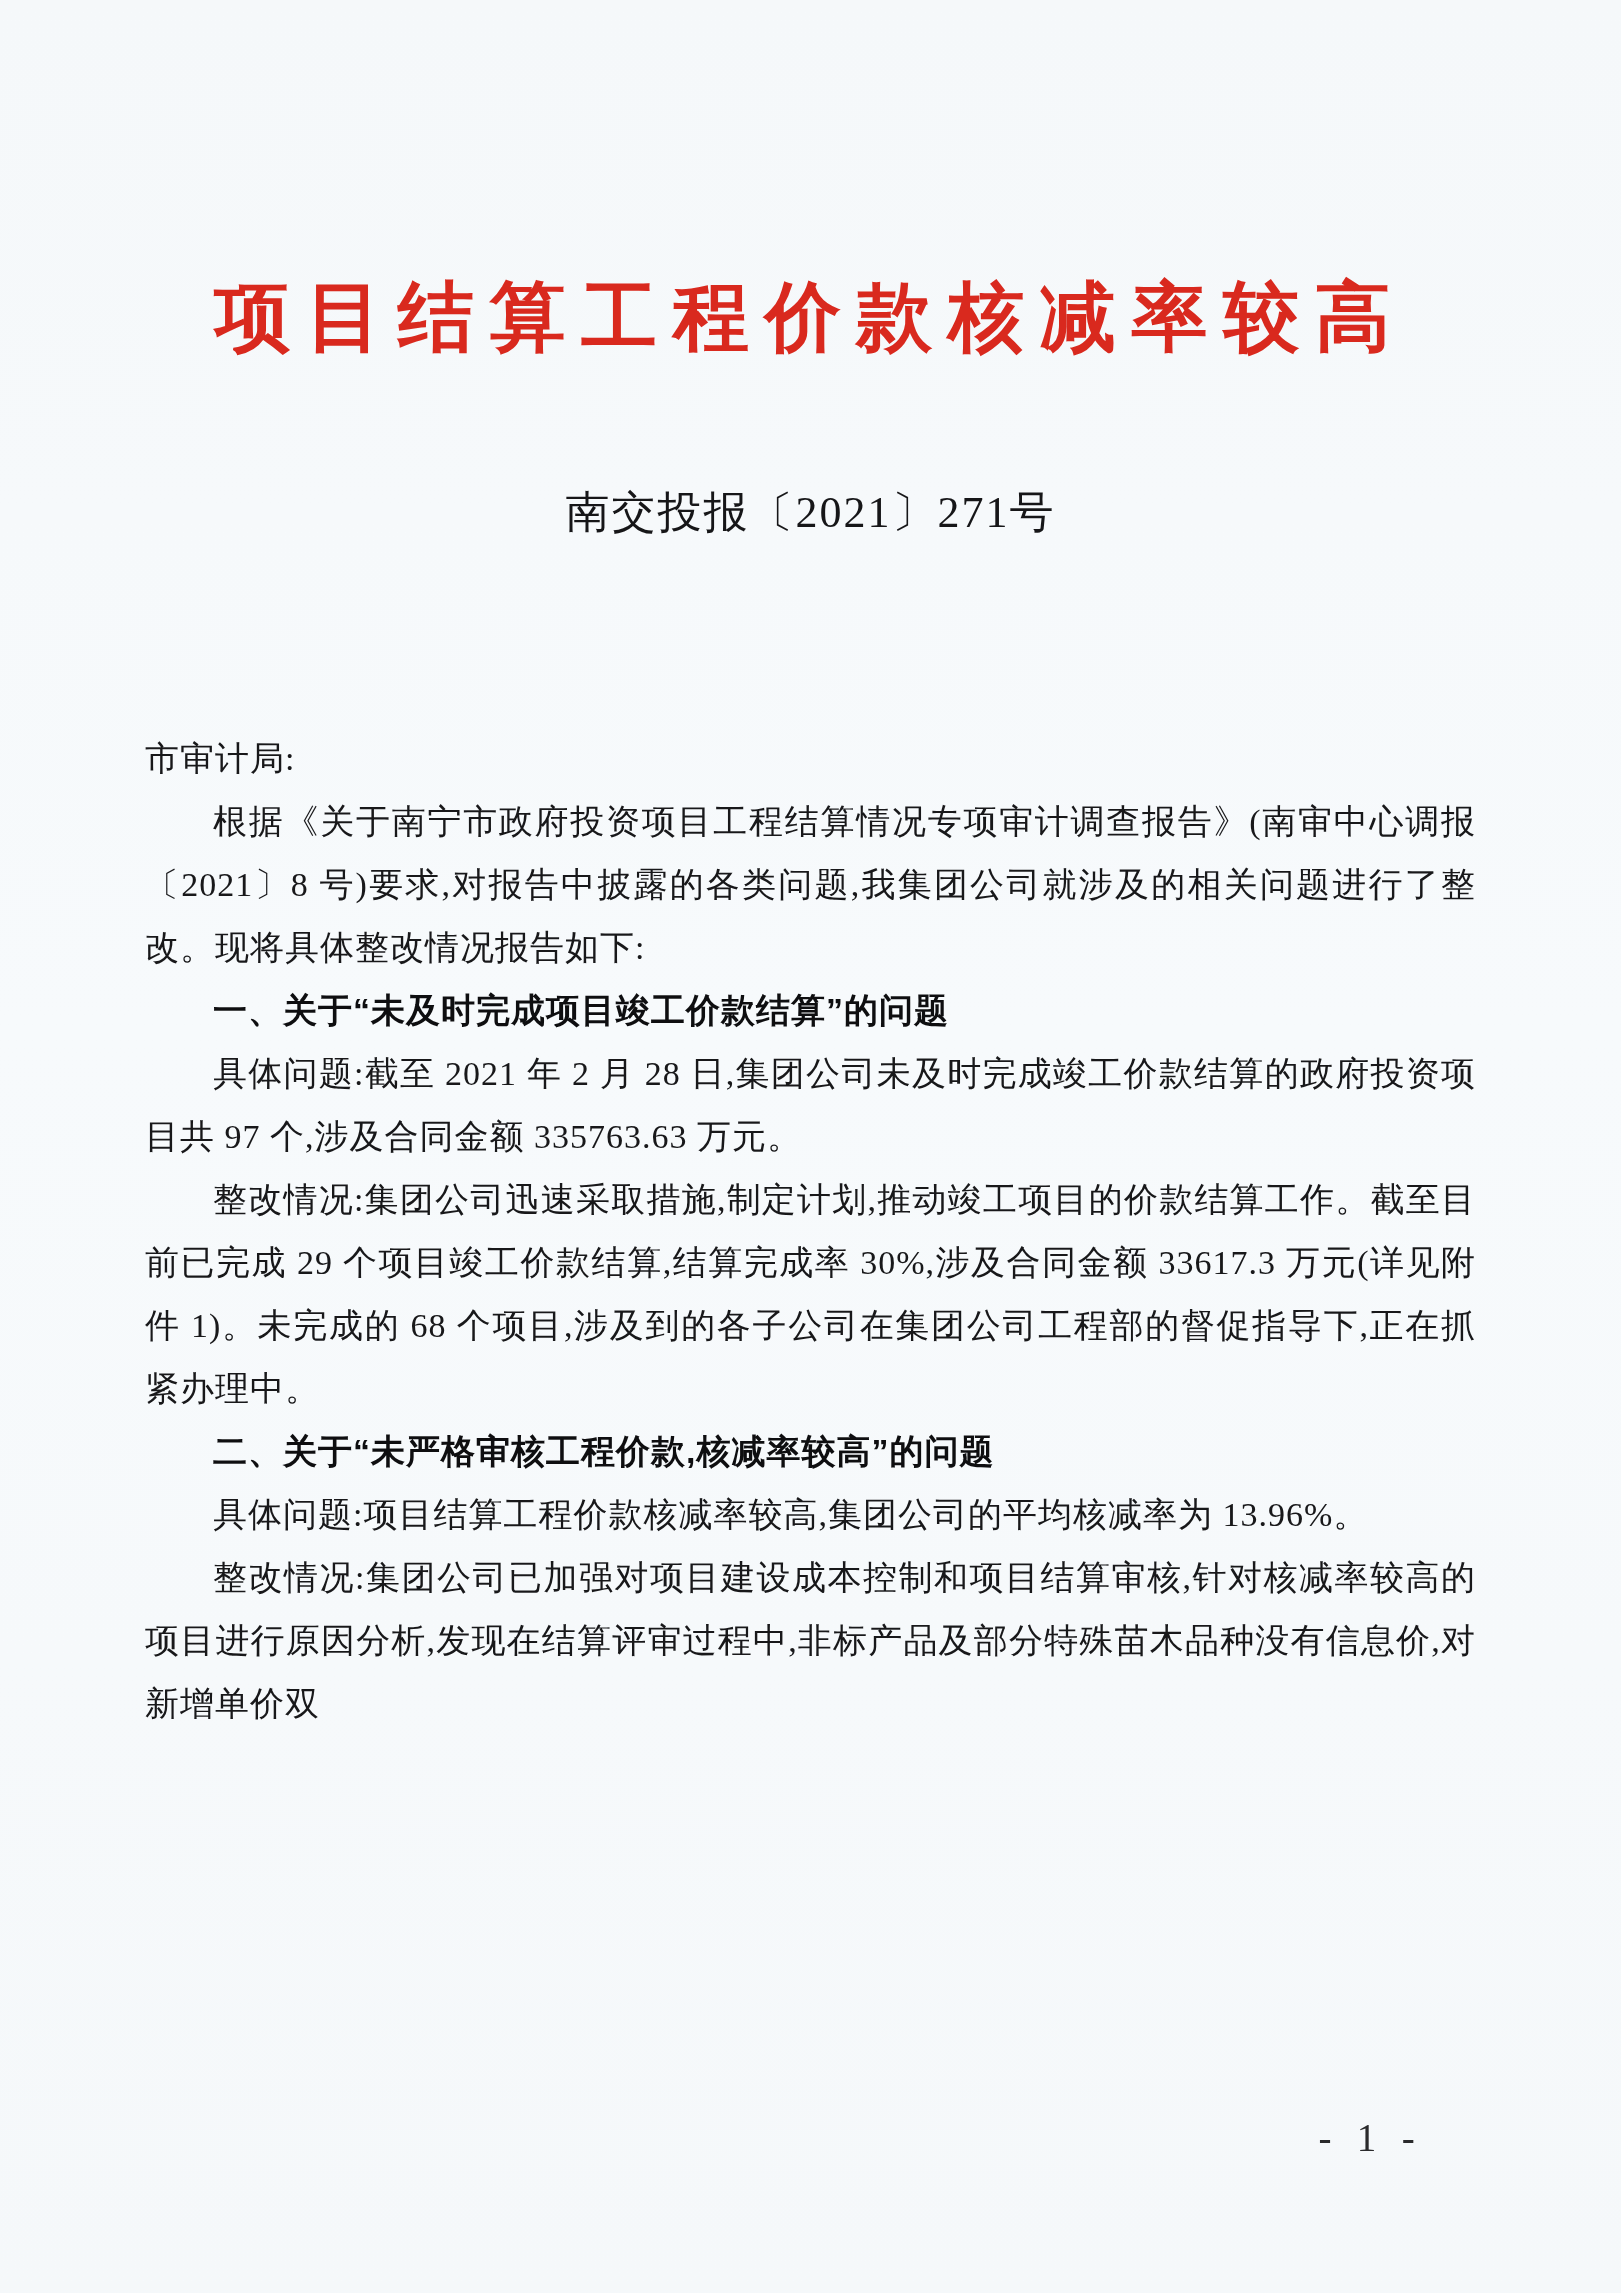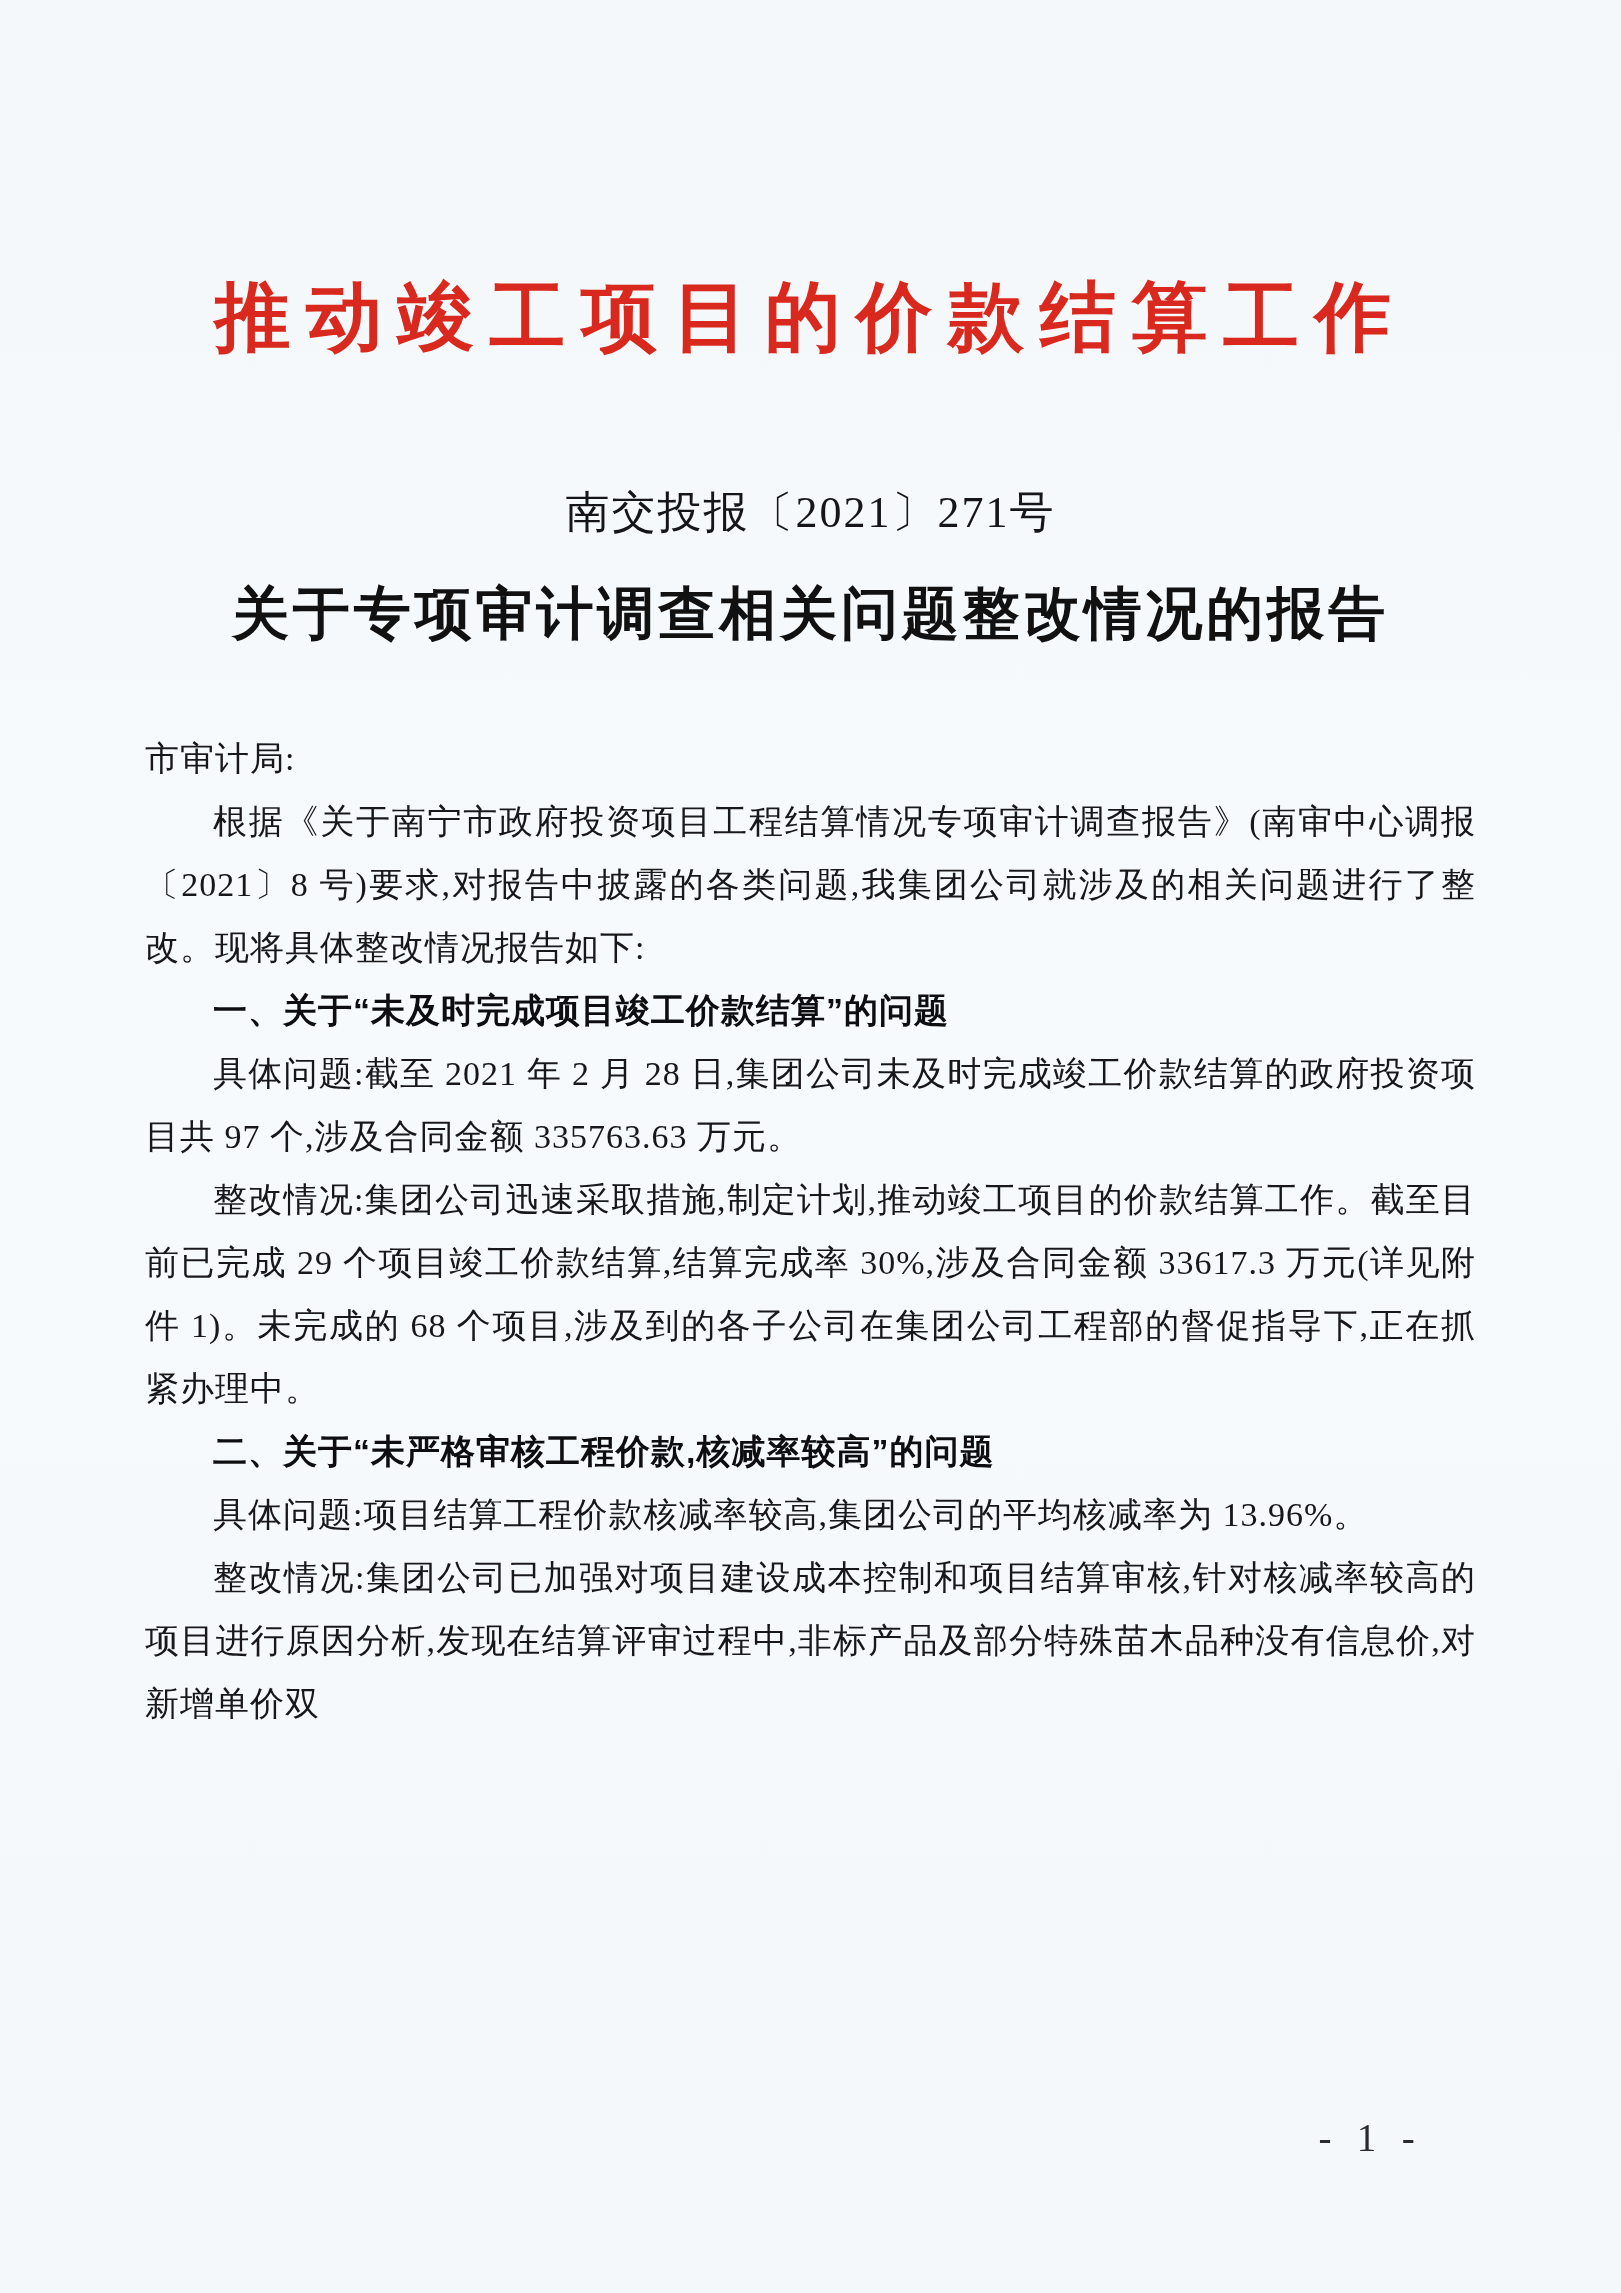--- a/index.html
+++ b/index.html
@@ -79,25 +79,24 @@
     letter-spacing: 7.8px;
     color: #2a2a2c;
     white-space: nowrap;
   }
 </style>
 </head>
 <body>
 
 <div class="page">
 
-  <div class="org-title">推动竣工项目的价款结算工作</div>
+  <div class="org-title">项目结算工程价款核减率较高</div>
 
   <div class="doc-number">南交投报〔2021〕271号</div>
 
-  <div class="report-title">关于专项审计调查相关问题整改情况的报告</div>
 
   <div class="doc-body">
     <p class="para salutation">市审计局:</p>
 
   <p class="para">根据《关于南宁市政府投资项目工程结算情况专项审计调查报告》(南审中心调报〔2021〕8 号)要求,对报告中披露的各类问题,我集团公司就涉及的相关问题进行了整改。现将具体整改情况报告如下:</p>
       <p class="para heading">一、关于“未及时完成项目竣工价款结算”的问题</p>
       <p class="para">具体问题:截至 2021 年 2 月 28 日,集团公司未及时完成竣工价款结算的政府投资项目共 97 个,涉及合同金额 335763.63 万元。</p>
       <p class="para">整改情况:集团公司迅速采取措施,制定计划,推动竣工项目的价款结算工作。截至目前已完成 29 个项目竣工价款结算,结算完成率 30%,涉及合同金额 33617.3 万元(详见附件 1)。未完成的 68 个项目,涉及到的各子公司在集团公司工程部的督促指导下,正在抓紧办理中。</p>
       <p class="para heading">二、关于“未严格审核工程价款,核减率较高”的问题</p>
       <p class="para">具体问题:项目结算工程价款核减率较高,集团公司的平均核减率为 13.96%。</p>

